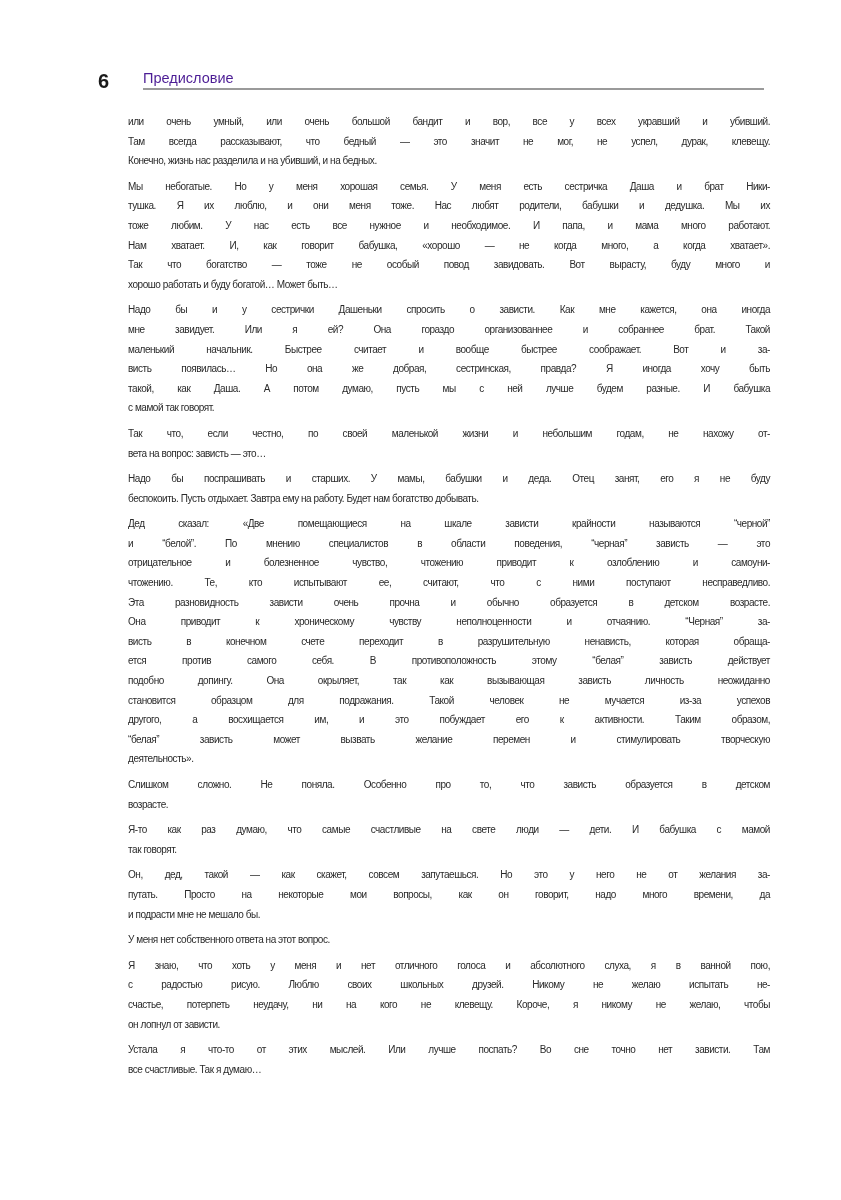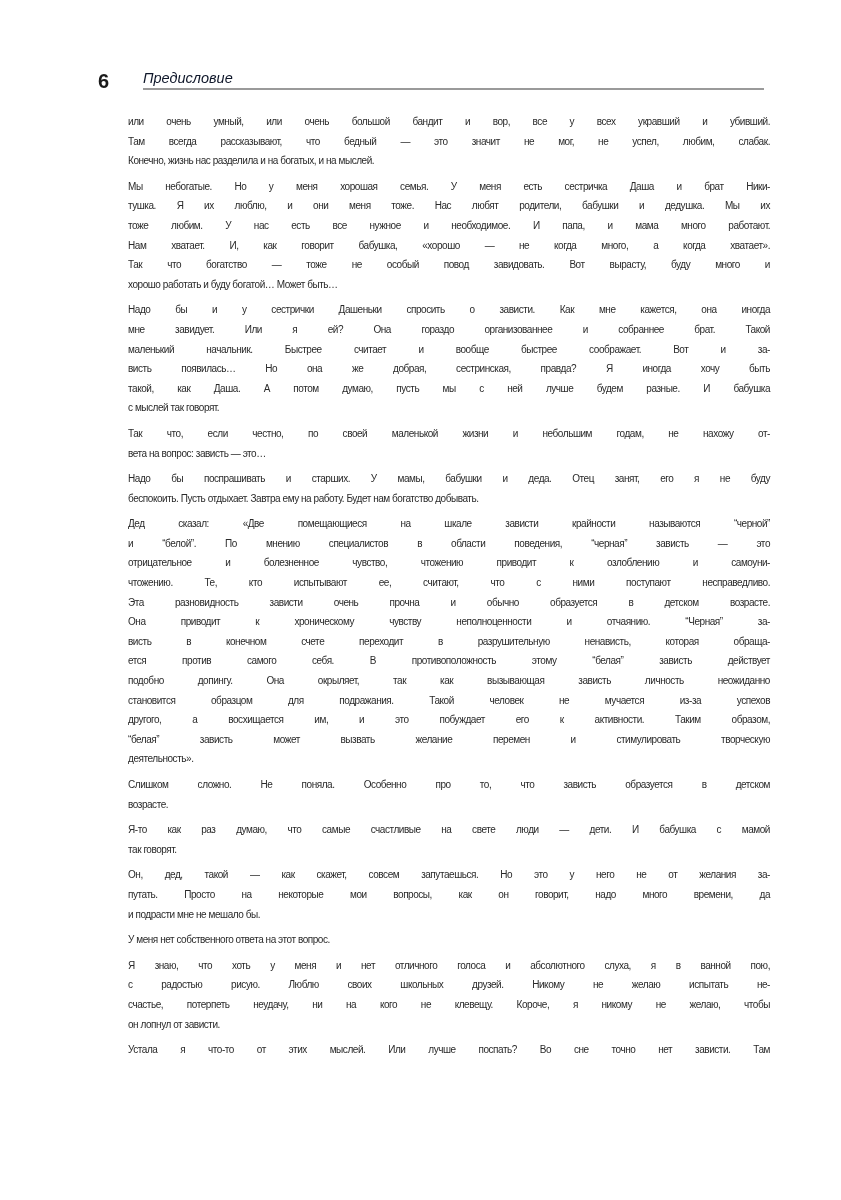--- a/index.html
+++ b/index.html
@@ -5,21 +5,21 @@
   html, body { margin: 0; padding: 0; background: #ffffff; }
   body { width: 841px; height: 1200px; position: relative; overflow: hidden; }
   .page { position: absolute; left: 0; top: 0; width: 841px; height: 1200px; background: #fff; }
   .header { position: absolute; left: 98px; top: 68px; width: 670px; height: 26px; }
   .page-num {
     position: absolute; left: 0; top: 2px;
     font-family: "Liberation Sans", sans-serif; font-weight: bold; font-size: 20px; color: #1a1a1a;
   }
   .running-title {
     position: absolute; left: 45px; top: 2px;
-    font-family: "Liberation Sans", sans-serif; font-size: 14.5px; color: #0f172a; font-style: italic;
+    font-family: "Liberation Sans", sans-serif; font-size: 14.5px; color: #4c1d95;
   }
   .rule { position: absolute; left: 45px; top: 20px; width: 621px; height: 2px; background: #9a9a9a; }
   .body {
     position: absolute; left: 128px; top: 112px; width: 642px;
     font-family: "Liberation Sans", sans-serif; font-size: 10px; line-height: 19.6px; color: #2a2a2a;
     text-align: justify; letter-spacing: -0.45px;
   }
   .body p { margin: 0 0 6px 0; }
   .line { display: block; text-align: justify; text-align-last: justify; white-space: nowrap; }
   .line.last { text-align-last: left; }
@@ -30,38 +30,38 @@
 <div class="page">
   <div class="header">
     <span class="page-num">6</span>
     <span class="running-title">Предисловие</span>
     <div class="rule"></div>
   </div>
 
   <div class="body" id="body-text">
       <p>
         <span class="line">или очень умный, или очень большой бандит и вор, все у всех укравший и убивший.</span>
-        <span class="line">Там всегда рассказывают, что бедный — это значит не мог, не успел, любим, слабак.</span>
-        <span class="line last">Конечно, жизнь нас разделила и на богатых, и на мыслей.</span>
+        <span class="line">Там всегда рассказывают, что бедный — это значит не мог, не успел, дурак, клевещу.</span>
+        <span class="line last">Конечно, жизнь нас разделила и на убивший, и на бедных.</span>
       </p>
       <p>
         <span class="line">Мы небогатые. Но у меня хорошая семья. У меня есть сестричка Даша и брат Ники-</span>
         <span class="line">тушка. Я их люблю, и они меня тоже. Нас любят родители, бабушки и дедушка. Мы их</span>
         <span class="line">тоже любим. У нас есть все нужное и необходимое. И папа, и мама много работают.</span>
         <span class="line">Нам хватает. И, как говорит бабушка, «хорошо — не когда много, а когда хватает».</span>
         <span class="line">Так что богатство — тоже не особый повод завидовать. Вот вырасту, буду много и</span>
         <span class="line last">хорошо работать и буду богатой… Может быть…</span>
       </p>
       <p>
         <span class="line">Надо бы и у сестрички Дашеньки спросить о зависти. Как мне кажется, она иногда</span>
         <span class="line">мне завидует. Или я ей? Она гораздо организованнее и собраннее брат. Такой</span>
         <span class="line">маленький начальник. Быстрее считает и вообще быстрее соображает. Вот и за-</span>
         <span class="line">висть появилась… Но она же добрая, сестринская, правда? Я иногда хочу быть</span>
         <span class="line">такой, как Даша. А потом думаю, пусть мы с ней лучше будем разные. И бабушка</span>
-        <span class="line last">с мыслей так говорят.</span>
+        <span class="line last">с мамой так говорят.</span>
       </p>
       <p>
         <span class="line">Так что, если честно, по своей маленькой жизни и небольшим годам, не нахожу от-</span>
         <span class="line last">вета на вопрос: зависть — это…</span>
       </p>
       <p>
         <span class="line">Надо бы поспрашивать и старших. У мамы, бабушки и деда. Отец занят, его я не буду</span>
         <span class="line last">беспокоить. Пусть отдыхает. Завтра ему на работу. Будет нам богатство добывать.</span>
       </p>
       <p>
@@ -96,15 +96,16 @@
         <span class="line last">У меня нет собственного ответа на этот вопрос.</span>
       </p>
       <p>
         <span class="line">Я знаю, что хоть у меня и нет отличного голоса и абсолютного слуха, я в ванной пою,</span>
         <span class="line">с радостью рисую. Люблю своих школьных друзей. Никому не желаю испытать не-</span>
         <span class="line">счастье, потерпеть неудачу, ни на кого не клевещу. Короче, я никому не желаю, чтобы</span>
         <span class="line last">он лопнул от зависти.</span>
       </p>
       <p>
         <span class="line">Устала я что-то от этих мыслей. Или лучше поспать? Во сне точно нет зависти. Там</span>
+        <span class="line last">все счастливые. Так я думаю…</span>
       </p>
     </div>
 </div>
 
 </body></html>

